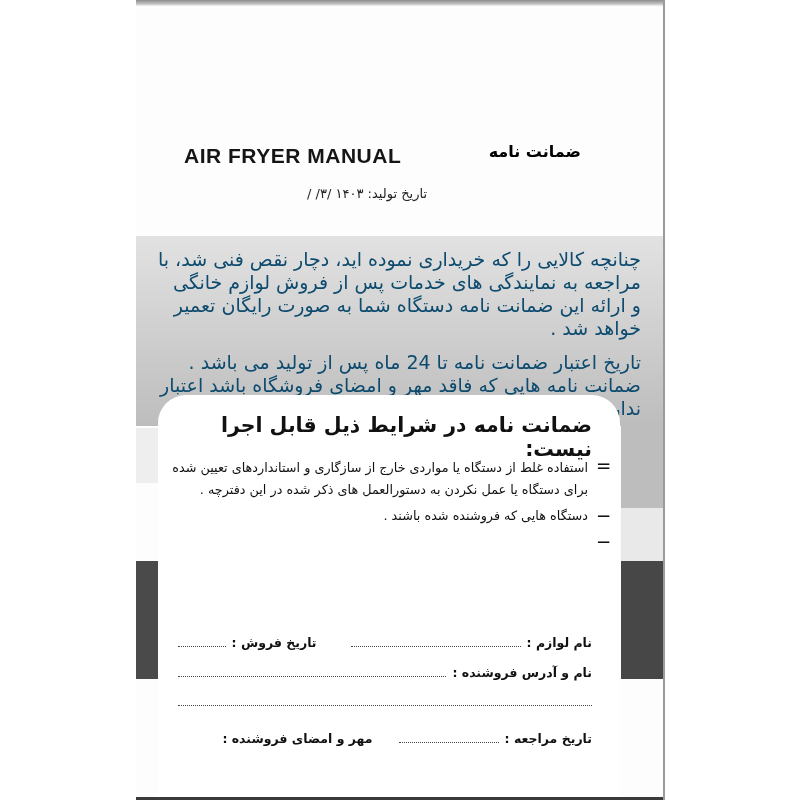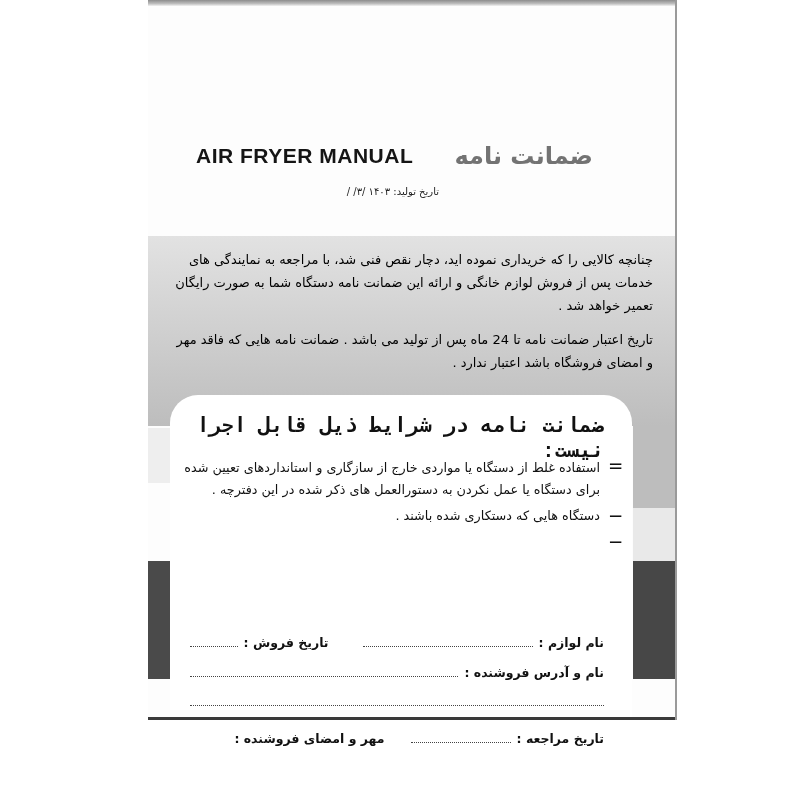--- a/index.html
+++ b/index.html
@@ -1,67 +1,67 @@
 <!DOCTYPE html>
 <html><head>
   <meta charset="utf-8">
   <style>
     html, body { margin: 0; padding: 0; }
     body {
       width: 800px; height: 800px; background: #ffffff; position: relative; overflow: hidden;
       font-family: "DejaVu Sans", sans-serif; color: #1a1a1a;
     }
     .page {
-      position: absolute; left: 148px; top: 0; width: 527px; height: 720px;
+      position: absolute; left: 136px; top: 0; width: 527px; height: 800px;
       background: #fdfdfd; border-right: 2px solid #9a9a9a;
     }
     .top-edge {
       position: absolute; left: 0; top: 0; width: 100%; height: 6px;
       background: linear-gradient(180deg, #8d8d8d 0%, #bdbdbd 60%, #f2f2f2 100%);
     }
     .bottom-edge {
       position: absolute; left: 0; bottom: 0; width: 100%; height: 3px; background: #3a3a3a;
     }
     .header-row {
       position: absolute; top: 140px; left: 0; width: 100%; height: 34px;
     }
     .title-en {
       position: absolute; left: 48px; top: 4px;
       font-family: "Liberation Sans", sans-serif; font-weight: bold; font-size: 21px;
       letter-spacing: 0.5px; color: #151515;
     }
     .title-fa {
       position: absolute; right: 82px; top: 2px; direction: rtl;
-      font-weight: bold; font-size: 24px; color: #737373;
+      font-weight: bold; font-size: 16px; color: #000000;
     }
     .prod-date {
       position: absolute; top: 186px; right: 236px; direction: rtl;
-      font-size: 10px; color: #222;
+      font-size: 13px; color: #222;
     }
     .gray-band {
       position: absolute; left: 0; top: 236px; width: 100%; height: 190px;
       background: linear-gradient(180deg, #e2e2e2 0%, #c8c8c8 70%, #bdbdbd 100%);
     }
     .intro {
       position: absolute; top: 248px; left: 22px; right: 22px; direction: rtl;
-      font-size: 13px; line-height: 23px; color: #000000; text-align: right;
+      font-size: 19px; line-height: 23px; color: #0c4a6e; text-align: right;
     }
     .intro p { margin: 0 0 11px 0; }
     .side-left-light { position: absolute; left: 0; top: 428px; width: 22px; height: 55px; background: #eeeeee; }
     .side-left-dark { position: absolute; left: 0; top: 561px; width: 22px; height: 118px; background: #4a4a4a; }
     .side-right-light { position: absolute; right: 0; top: 508px; width: 42px; height: 55px; background: #e9e9e9; }
     .side-right-dark { position: absolute; right: 0; top: 561px; width: 42px; height: 118px; background: #474747; }
     .side-right-mid { position: absolute; right: 0; top: 426px; width: 42px; height: 82px; background: #bdbdbd; }
     .card {
       position: absolute; left: 22px; top: 395px; width: 462px; height: 405px;
       background: #ffffff; border-radius: 28px 28px 0 0;
     }
     .card-title {
       position: absolute; top: 18px; right: 28px; direction: rtl;
-      font-weight: bold; font-size: 20.5px; color: #111; font-family: Liberation Mono, monospace;
+      font-weight: bold; font-size: 20.5px; color: #111;
     }
     .conditions {
       position: absolute; top: 58px; right: 10px; left: 10px; direction: rtl;
       list-style: none; margin: 0; padding: 0; font-size: 12.8px; line-height: 22px; color: #111;
     }
     .conditions li { position: relative; padding-right: 22px; margin-bottom: 4px; }
     .conditions li .dash {
       position: absolute; right: 0; top: 0; font-weight: bold;
     }
     .form {
@@ -108,21 +108,21 @@
     <ul class="conditions">
       <li>
         <span class="dash">—</span>
       </li>
       <li>
         <span class="dash">—</span>
         <span>استفاده غلط از دستگاه یا مواردی خارج از سازگاری و استانداردهای تعیین شده برای دستگاه یا عمل نکردن به دستورالعمل های ذکر شده در این دفترچه .</span>
       </li>
       <li>
         <span class="dash">—</span>
-        <span>دستگاه هایی که دستکاری شده باشند .</span>
+        <span>دستگاه هایی که فروشنده شده باشند .</span>
       </li>
       <li>
         <span class="dash">—</span>
       </li>
     </ul>
 
     <div class="form">
       <div class="form-row">
         <span class="label">نام لوازم :</span>
         <span class="dots" style="width:170px"></span>

